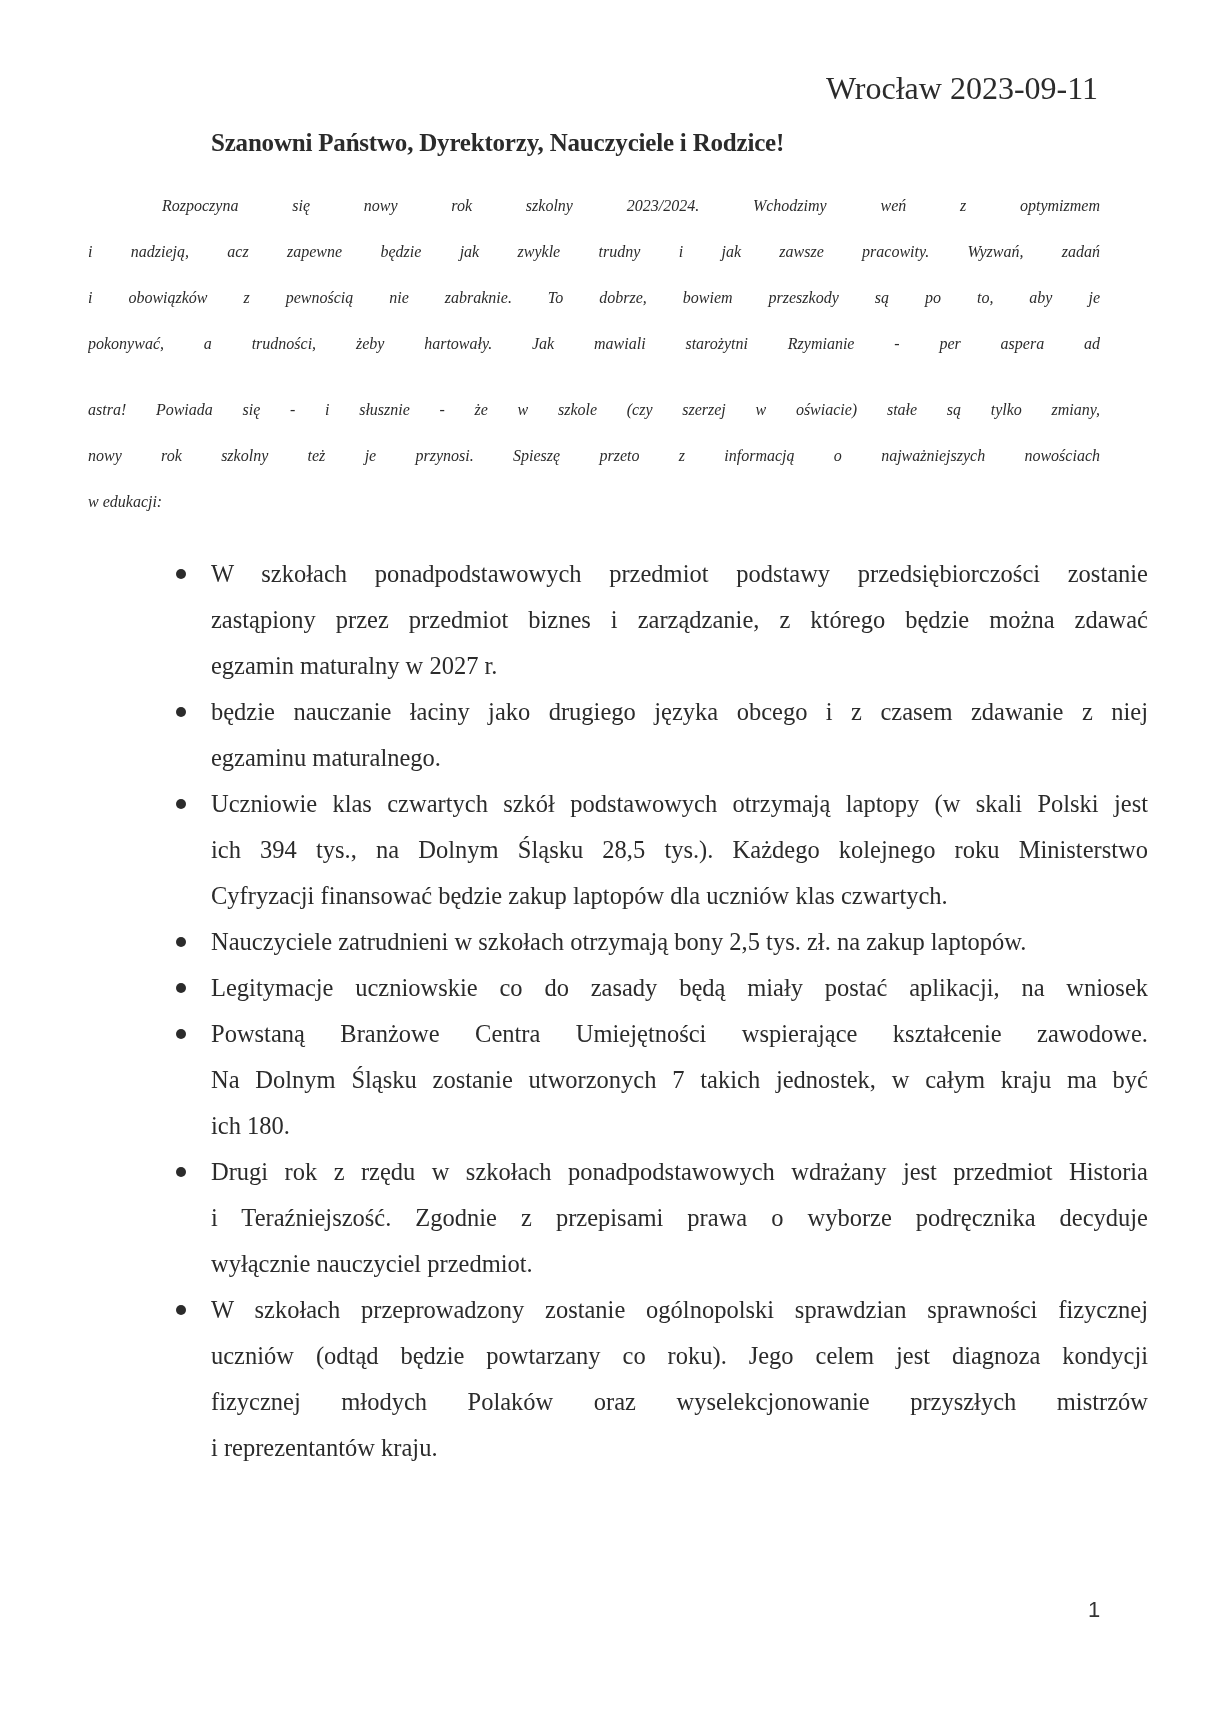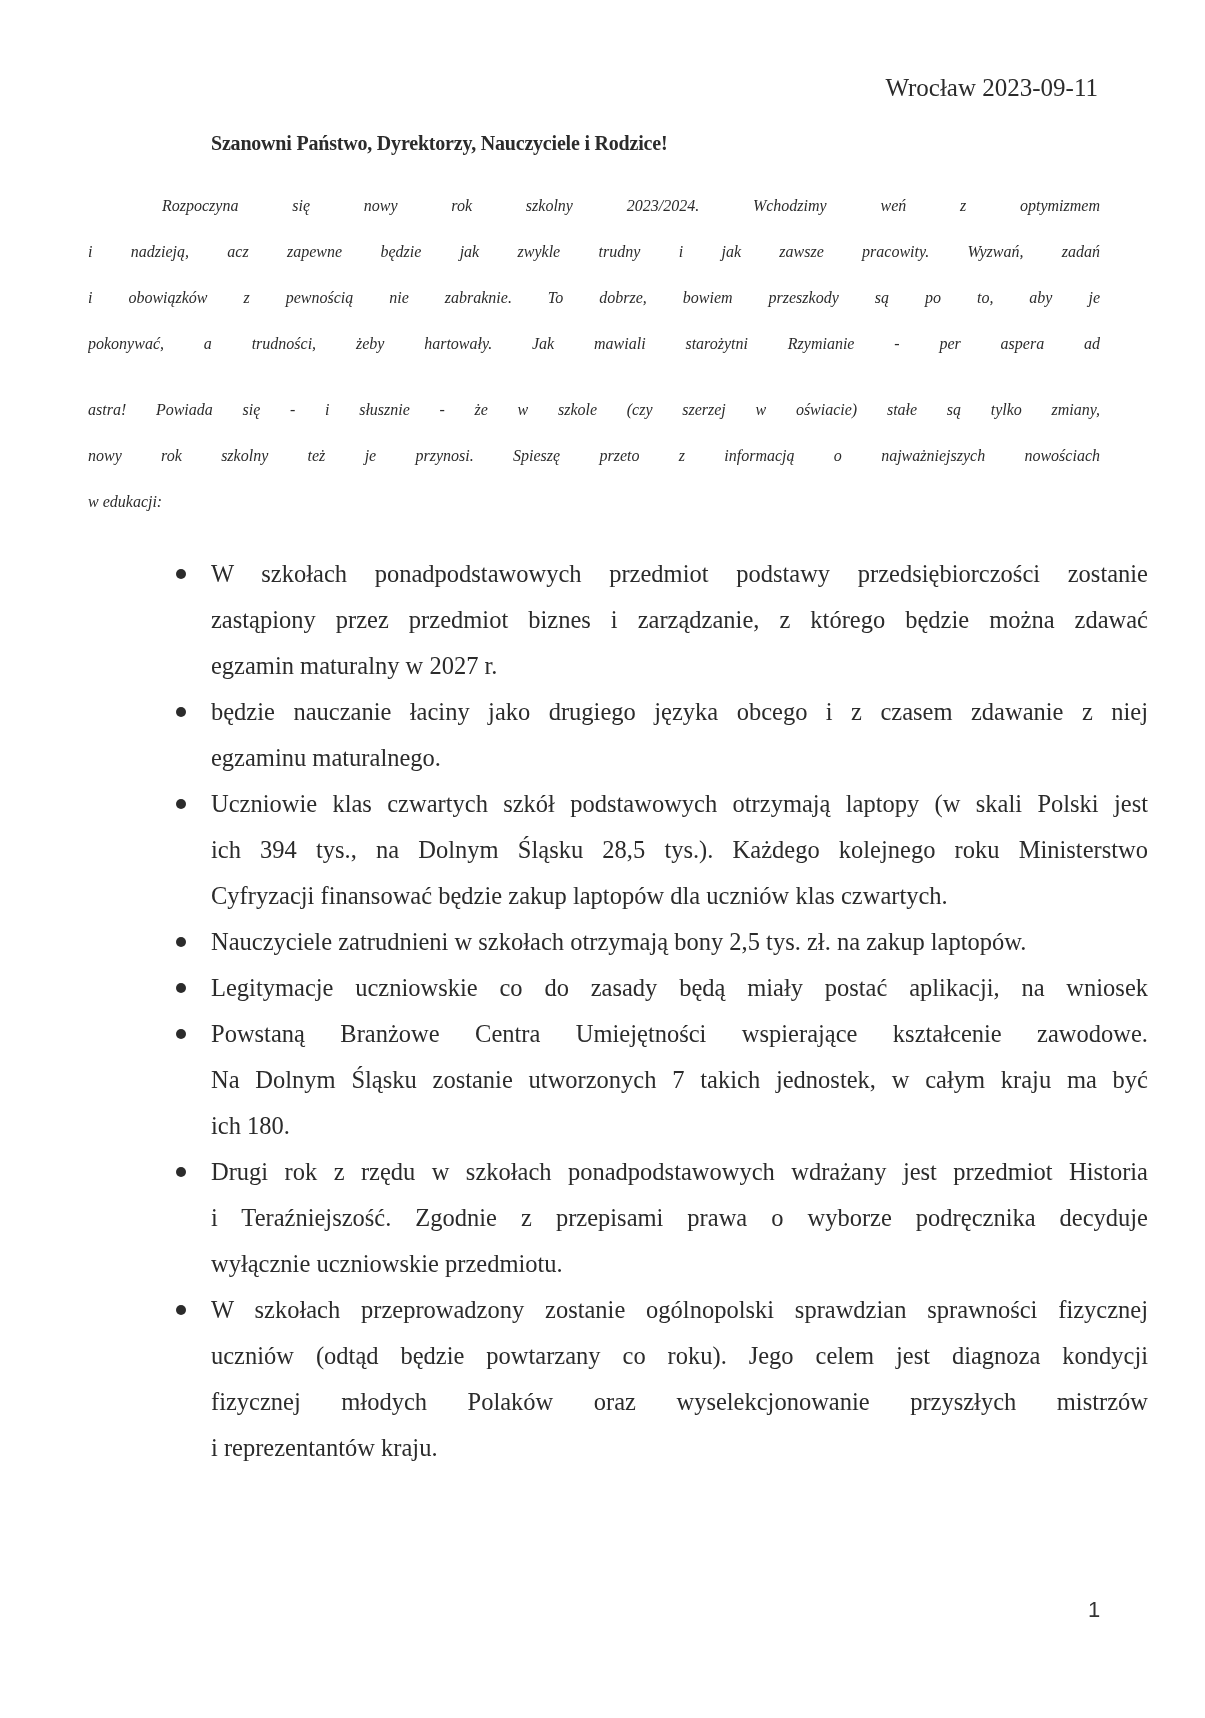--- a/index.html
+++ b/index.html
@@ -5,25 +5,25 @@
   html, body { margin: 0; padding: 0; background: #ffffff; }
   body { width: 1205px; height: 1718px; position: relative; overflow: hidden; }
   .page {
     position: absolute; left: 0; top: 0; width: 1205px; height: 1718px;
     background: #ffffff;
     font-family: "Liberation Serif", "DejaVu Serif", serif;
     color: #2b2b2b;
   }
   .date {
     position: absolute; right: 107px; top: 72px;
-    font-size: 25px; line-height: 32px; white-space: nowrap;
+    font-size: 32px; line-height: 32px; white-space: nowrap;
   }
   .title {
     position: absolute; left: 211px; top: 127px;
-    font-size: 20px; line-height: 32px; font-weight: bold; white-space: nowrap;
+    font-size: 25px; line-height: 32px; font-weight: bold; white-space: nowrap;
     letter-spacing: -0.2px;
   }
   .para {
     position: absolute; left: 88px; width: 1012px; top: 186px;
     font-size: 16px;
     font-style: italic;
   }
   .line {
     display: block; height: 46px; line-height: 40px;
     text-align: justify; text-align-last: justify; white-space: nowrap;
@@ -116,21 +116,21 @@
         <span class="line" style="white-space: normal; overflow: hidden;">Na Dolnym Śląsku zostanie utworzonych 7 takich jednostek, w całym kraju ma być</span>
         <span class="line last">ich 180.</span>
       </div>
     </div>
 
     <div class="bullet-item">
       <span class="bullet-dot"></span>
       <div class="bullet-text">
         <span class="line" style="white-space: normal; overflow: hidden;">Drugi rok z rzędu w szkołach ponadpodstawowych wdrażany jest przedmiot Historia</span>
         <span class="line" style="white-space: normal; overflow: hidden;">i Teraźniejszość. Zgodnie z przepisami prawa o wyborze podręcznika decyduje</span>
-        <span class="line last">wyłącznie uczniowskie przedmiotu.</span>
+        <span class="line last">wyłącznie nauczyciel przedmiot.</span>
       </div>
     </div>
 
     <div class="bullet-item">
       <span class="bullet-dot"></span>
       <div class="bullet-text">
         <span class="line" style="white-space: normal; overflow: hidden;">W szkołach przeprowadzony zostanie ogólnopolski sprawdzian sprawności fizycznej</span>
         <span class="line" style="white-space: normal; overflow: hidden;">uczniów (odtąd będzie powtarzany co roku). Jego celem jest diagnoza kondycji</span>
         <span class="line" style="white-space: normal; overflow: hidden;">fizycznej młodych Polaków oraz wyselekcjonowanie przyszłych mistrzów</span>
         <span class="line last">i reprezentantów kraju.</span>

